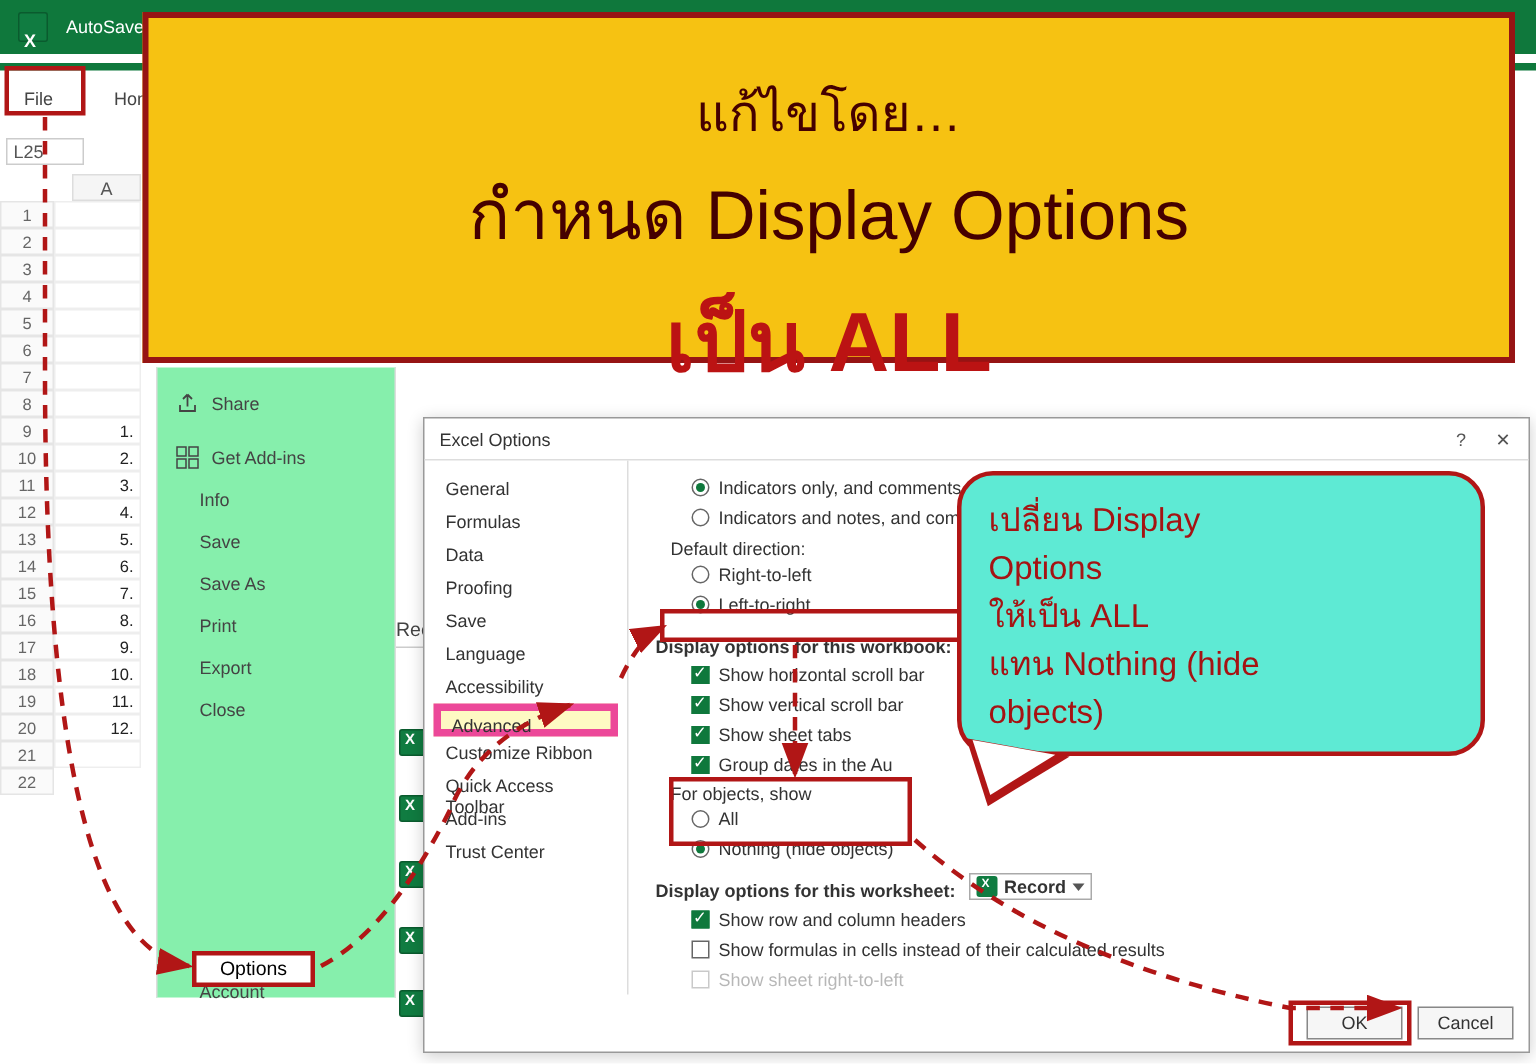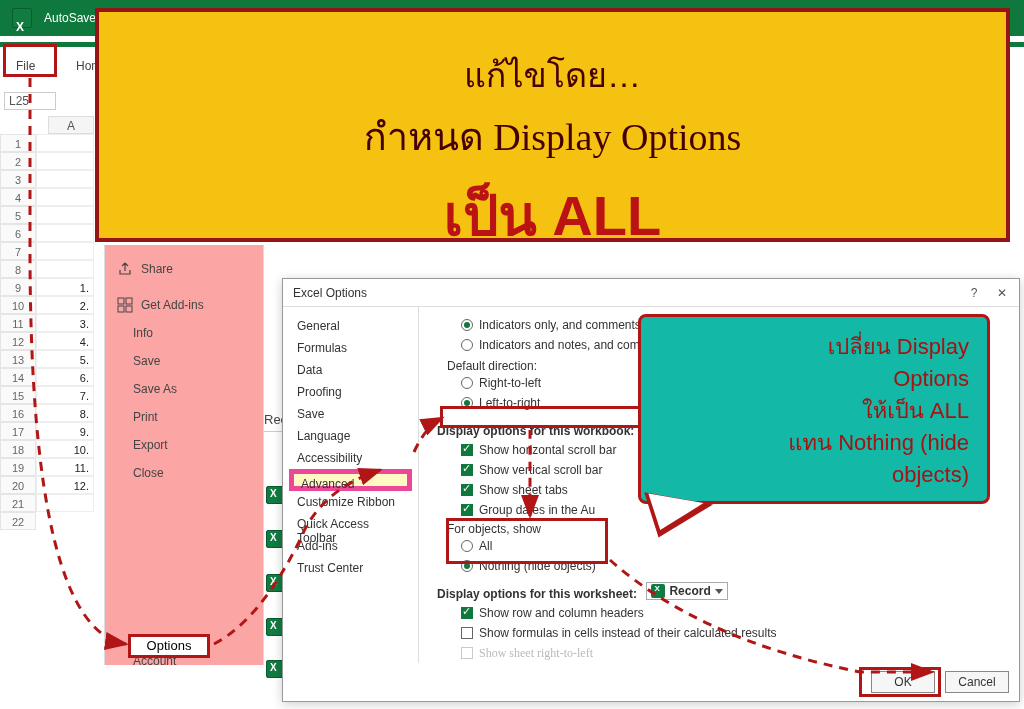--- a/index.html
+++ b/index.html
@@ -25,25 +25,25 @@
   .namebox { position: absolute; left: 4px; top: 92px; width: 52px; height: 18px; border: 1px solid #ccc; background: #fff; padding-left: 4px; line-height: 16px; color: #555; }
   .colhdr-a { position: absolute; left: 48px; top: 116px; width: 46px; height: 18px; border: 1px solid #ddd; text-align: center; line-height: 18px; color: #555; background: #f5f5f5; }
   .rowhdrs { position: absolute; left: 0; top: 134px; }
   .rowhdr { width: 36px; height: 18px; border: 1px solid #e5e5e5; text-align: center; line-height: 18px; color: #666; background: #fafafa; font-size: 11px; }
   .cellcol { position: absolute; left: 36px; top: 134px; }
   .cell { width: 58px; height: 18px; border: 1px solid #eee; padding-right: 4px; text-align: right; line-height: 18px; color: #222; font-size: 11px; background: #fff; }
 
   
   .yellow-banner { position: absolute; left: 95px; top: 8px; width: 915px; height: 234px; background: #f6c212; border: 4px solid #961414; padding: 14px 10px; text-align: center; }
   .yellow-banner .line1 { font-size: 34px; color: #450000; margin-top: 22px; }
-  .yellow-banner .line2 { font-size: 38px; color: #450000; margin-top: 4px; font-family: Liberation Serif, serif; }
+  .yellow-banner .line2 { font-size: 46px; color: #450000; margin-top: 4px; }
   .yellow-banner .line3 { font-size: 56px; color: #bb1313; font-weight: bold; margin-top: 4px; }
 
   
-  .backstage { position: absolute; left: 104px; top: 245px; width: 160px; height: 420px; background: #fca5a5; border-left: 1px solid #ddd; border-right: 1px solid #ddd; padding: 10px 6px 6px 6px; }
+  .backstage { position: absolute; left: 104px; top: 245px; width: 160px; height: 420px; background: #86efac; border-left: 1px solid #ddd; border-right: 1px solid #ddd; padding: 10px 6px 6px 6px; }
   .bk-item { display: flex; align-items: center; gap: 8px; height: 28px; padding-left: 6px; color: #444; }
   .bk-icon { width: 16px; height: 16px; display: inline-block; }
   .bk-item.sub { padding-left: 22px; font-size: 12px; }
   .bk-spacer { height: 160px; }
   .options-box { position: absolute; left: 128px; top: 634px; width: 82px; height: 24px; border: 3px solid #b11616; background: #fff; text-align: center; line-height: 18px; font-size: 13px; }
   .recent-label { font-size: 13px; color: #444; border-bottom: 1px solid #ccc; padding-bottom: 4px; position: absolute; left: 264px; top: 412px; width: 40px; }
   .recent-icon { position: absolute; width: 18px; height: 18px; background: #107c41; border: 1px solid #0a5b2e; border-radius: 2px; }
   .recent-icon::before { content: "X"; color: #fff; font-size: 10px; font-weight: bold; position: absolute; left: 3px; top: 1px; }
 
   
@@ -71,21 +71,21 @@
   .dialog-buttons { position: absolute; right: 10px; bottom: 8px; display: flex; gap: 10px; margin-left: 16px; }
   .dlg-btn { width: 64px; height: 22px; border: 1px solid #888; background: #f6f6f6; text-align: center; line-height: 20px; font-size: 12px; color: #333; }
   .ok-box { position: absolute; right: 78px; bottom: 4px; width: 82px; height: 30px; border: 3px solid #b11616; }
 
   
   .hl-box { position: absolute; border: 3px solid #b11616; }
   .hl-title1 { left: 440px; top: 406px; width: 214px; height: 22px; } 
   .hl-radios { left: 446px; top: 518px; width: 162px; height: 46px; } 
 
   
-  .bubble { position: absolute; left: 638px; top: 314px; width: 352px; height: 190px; background: #14b8a6; border: 3px solid #b11616; border-radius: 8px; padding: 14px 18px; text-align: right; }
+  .bubble { position: absolute; left: 638px; top: 314px; width: 352px; height: 190px; background: #5eead4; border: 3px solid #b11616; border-radius: 24px; padding: 14px 18px; text-align: left; }
   .bubble-tail { position: absolute; left: 640px; top: 498px; }
   .bubble .bline { font-size: 22px; color: #a51313; line-height: 1.45; }
   
   .tail-outer { position: absolute; width: 0; height: 0; border-top: 42px solid #b11616; border-left: 22px solid transparent; border-right: 48px solid transparent; transform: rotate(10deg); }
   .tail-inner { position: absolute; left: 5px; top: 0; width: 0; height: 0; border-top: 34px solid #fff; border-left: 18px solid transparent; border-right: 38px solid transparent; transform: rotate(10deg); }
 
   
   .svg-overlay { position: absolute; left: 0; top: 0; width: 1024px; height: 709px; pointer-events: none; }
 
 </style>
@@ -288,21 +288,21 @@
           </span>
         </div>
         <div class="check-row indent">
             <span class="chk checked"></span>
             <span>Show row and column headers</span>
           </div>
         <div class="check-row indent">
             <span class="chk"></span>
             <span>Show formulas in cells instead of their calculated results</span>
           </div>
-        <div class="check-row indent" style="opacity:0.35;font-family:Liberation Serif, serif;">
+        <div class="check-row indent" style="opacity:0.35;">
             <span class="chk"></span>
             <span>Show sheet right-to-left</span>
           </div>
       </div>
     </div>
     <div class="dialog-buttons">
       <div class="dlg-btn">OK</div>
       <div class="dlg-btn">Cancel</div>
     </div>
     <div class="ok-box"></div>

